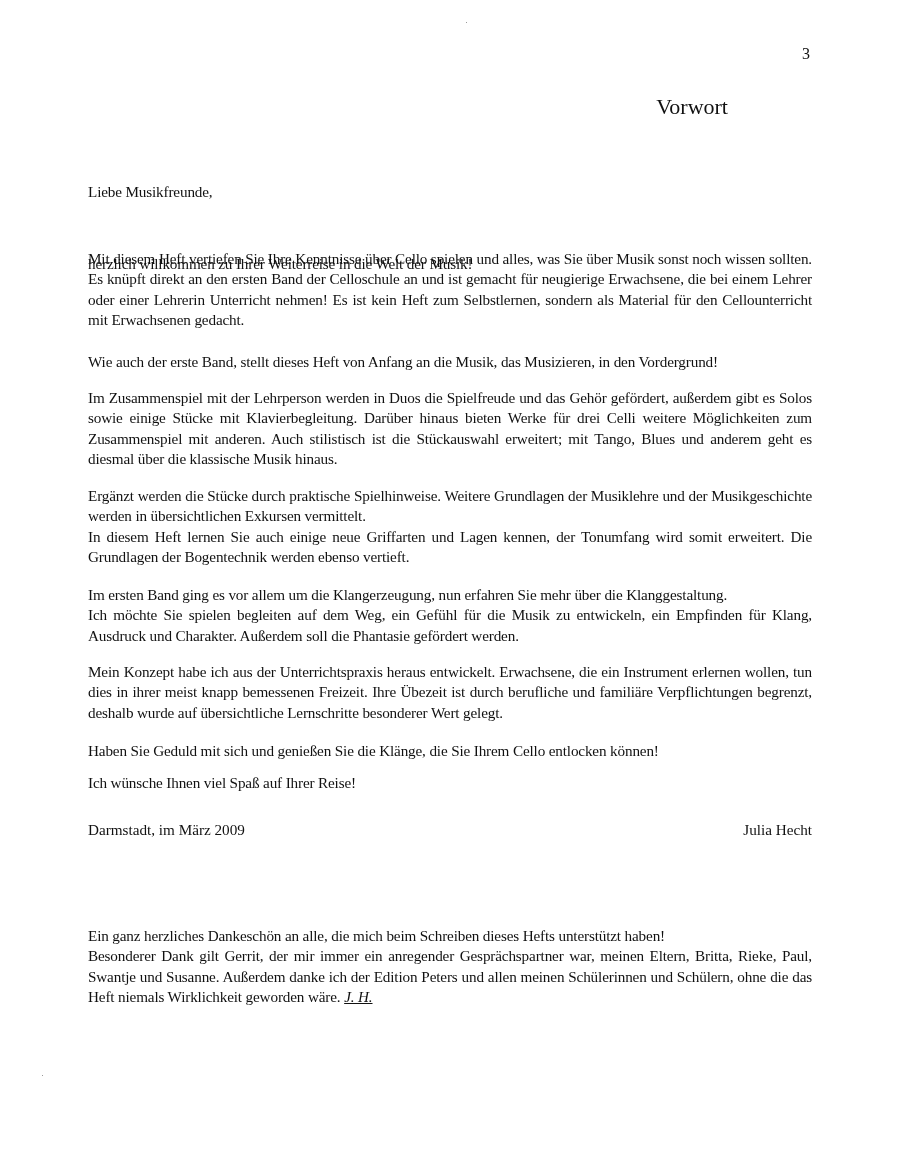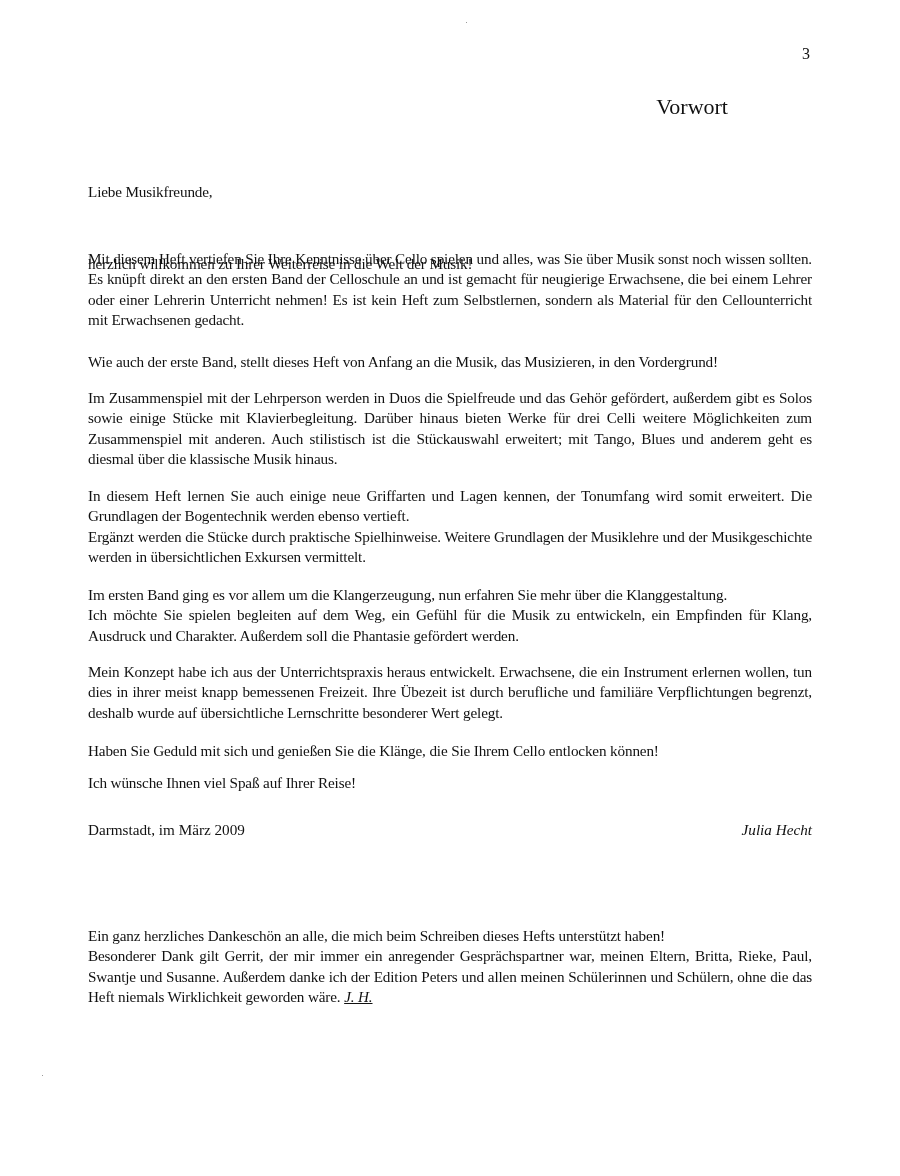--- a/index.html
+++ b/index.html
@@ -61,21 +61,20 @@
       left: 88px;
       width: 724px;
       top: 820px;
       font-size: 15.2px;
       line-height: 20.4px;
       display: flex;
       justify-content: space-between;
       gap: 28px;
     }
     .signature-name {
-      font-style: italic;
       text-align: center;
     }
     .initials {
       font-style: italic;
       text-decoration: underline;
     }
   </style>
 </head>
 <body>
 
@@ -100,22 +99,22 @@
 
   <div class="body-block" style="top:352px;">
     <p class="left-line">Wie auch der erste Band, stellt dieses Heft von Anfang an die Musik, das Musizieren, in den Vordergrund!</p>
   </div>
 
   <div class="body-block" style="top:388px;">
     <p>Im Zusammenspiel mit der Lehrperson werden in Duos die Spielfreude und das Gehör gefördert, außerdem gibt es Solos sowie einige Stücke mit Klavierbegleitung. Darüber hinaus bieten Werke für drei Celli weitere Möglichkeiten zum Zusammenspiel mit anderen. Auch stilistisch ist die Stückauswahl erweitert; mit Tango, Blues und anderem geht es diesmal über die klassische Musik hinaus.</p>
   </div>
 
   <div class="body-block" style="top:486px;">
+    <p>Ergänzt werden die Stücke durch praktische Spielhinweise. Weitere Grundlagen der Musiklehre und der Musikgeschichte werden in übersichtlichen Exkursen vermittelt.</p>
     <p>In diesem Heft lernen Sie auch einige neue Griffarten und Lagen kennen, der Tonumfang wird somit erweitert. Die Grundlagen der Bogentechnik werden ebenso vertieft.</p>
-    <p>Ergänzt werden die Stücke durch praktische Spielhinweise. Weitere Grundlagen der Musiklehre und der Musikgeschichte werden in übersichtlichen Exkursen vermittelt.</p>
   </div>
 
   <div class="body-block" style="top:585px;">
     <p class="left-line">Im ersten Band ging es vor allem um die Klangerzeugung, nun erfahren Sie mehr über die Klanggestaltung.</p>
     <p>Ich möchte Sie spielen begleiten auf dem Weg, ein Gefühl für die Musik zu entwickeln, ein Empfinden für Klang, Ausdruck und Charakter. Außerdem soll die Phantasie gefördert werden.</p>
   </div>
 
   <div class="body-block" style="top:662px;">
     <p>Mein Konzept habe ich aus der Unterrichtspraxis heraus entwickelt. Erwachsene, die ein Instrument erlernen wollen, tun dies in ihrer meist knapp bemessenen Freizeit. Ihre Übezeit ist durch berufliche und familiäre Verpflichtungen begrenzt, deshalb wurde auf übersichtliche Lernschritte besonderer Wert gelegt.</p>
   </div>

